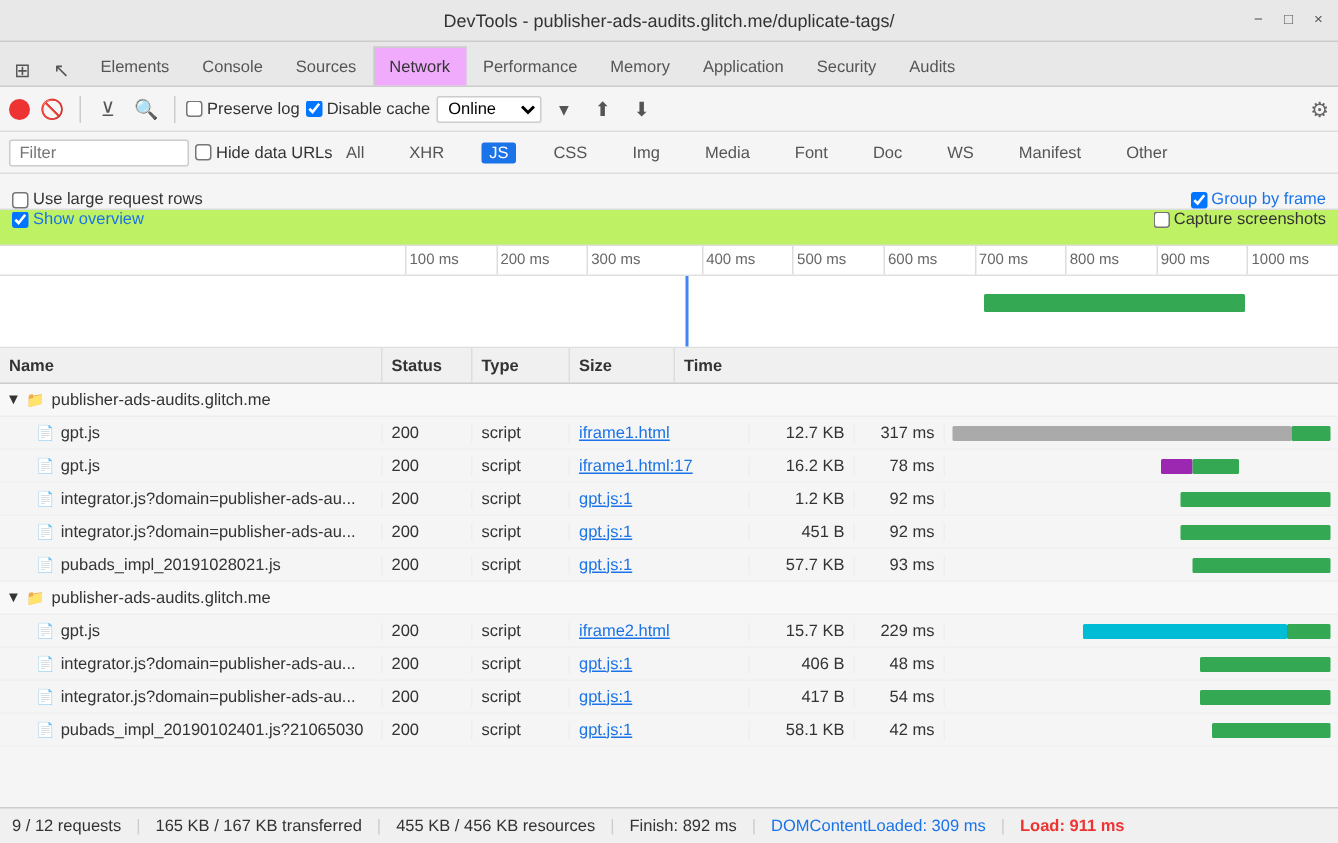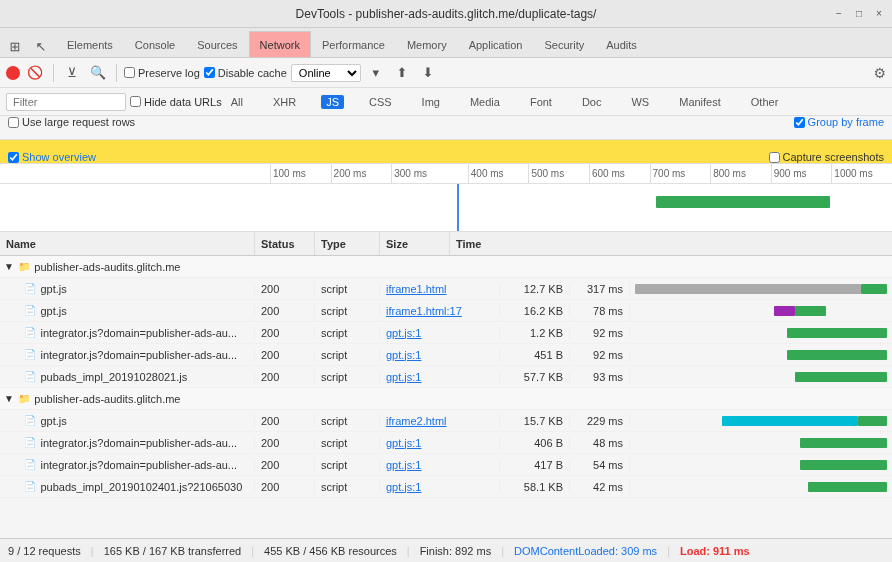--- a/index.html
+++ b/index.html
@@ -7,21 +7,21 @@
 
     
     .title-bar { background: #e8e8e8; border-bottom: 1px solid #ccc; height: 28px; display: flex; align-items: center; justify-content: center; position: relative; }
     .title-bar-text { font-size: 12px; color: #333; }
     .title-bar-controls { position: absolute; right: 6px; display: flex; gap: 6px; }
     .title-bar-btn { width: 14px; height: 14px; display: flex; align-items: center; justify-content: center; font-size: 10px; cursor: pointer; color: #555; }
 
     
     .tab-bar { display: flex; background: #e8e8e8; border-bottom: 1px solid #ccc; height: 30px; align-items: flex-end; padding-left: 4px; }
     .tab { padding: 4px 10px; font-size: 11px; cursor: pointer; color: #555; border: 1px solid transparent; border-bottom: none; height: 26px; display: flex; align-items: center; }
-    .tab.active { background: #fca5a5; border-color: #ccc; color: #333; font-weight: 500; }
+    .tab.active { background: #f0abfc; border-color: #ccc; color: #333; font-weight: 500; }
     .tab-icons { display: flex; gap: 4px; align-items: center; margin-right: 4px; }
     .icon-btn { width: 22px; height: 22px; display: flex; align-items: center; justify-content: center; cursor: pointer; border-radius: 2px; color: #555; font-size: 13px; }
 
     
     .toolbar { display: flex; align-items: center; padding: 3px 6px; background: #f5f5f5; border-bottom: 1px solid #ddd; gap: 4px; height: 30px; }
     .toolbar-sep { width: 1px; height: 18px; background: #ccc; margin: 0 3px; }
     .record-btn { width: 14px; height: 14px; border-radius: 50%; background: #e33; display: inline-block; }
     label { font-size: 11px; color: #333; display: flex; align-items: center; gap: 3px; cursor: pointer; }
     input[type=checkbox] { width: 11px; height: 11px; }
     .online-select { font-size: 11px; border: 1px solid #ccc; background: #fff; padding: 1px 3px; cursor: pointer; border-radius: 2px; }
@@ -131,32 +131,32 @@
     <span class="filter-type">Img</span>
     <span class="filter-type">Media</span>
     <span class="filter-type">Font</span>
     <span class="filter-type">Doc</span>
     <span class="filter-type">WS</span>
     <span class="filter-type">Manifest</span>
     <span class="filter-type">Other</span>
   </div>
 </div>
 
-<div style="display:flex; align-items:flex-start; background:#f5f5f5; border-bottom:1px solid #ddd; height:24px; padding:0 8px; gap:4px;">
+<div style="display:flex; align-items:flex-end; background:#f5f5f5; border-bottom:1px solid #ddd; height:24px; padding:0 8px; gap:4px;">
   <label class="checkbox-label">
     <input type="checkbox" style="">
     <span>Use large request rows</span>
   </label>
   <div style="flex:1"></div>
   <label class="checkbox-label">
     <input type="checkbox" checked="" style="">
     <span class="cb-checked">Group by frame</span>
   </label>
 </div>
-<div style="display:flex; align-items:flex-end; background:#fde047; border-bottom:1px solid #ddd; height:24px; padding:0 8px; gap:20px;">
+<div style="display:flex; align-items:flex-start; background:#bef264; border-bottom:1px solid #ddd; height:24px; padding:0 8px; gap:20px;">
   <label class="checkbox-label">
     <input type="checkbox" checked="" style="">
     <span class="cb-checked">Show overview</span>
   </label>
   <div style="flex:1"></div>
   <label class="checkbox-label">
     <input type="checkbox" style="">
     <span>Capture screenshots</span>
   </label>
 </div>

